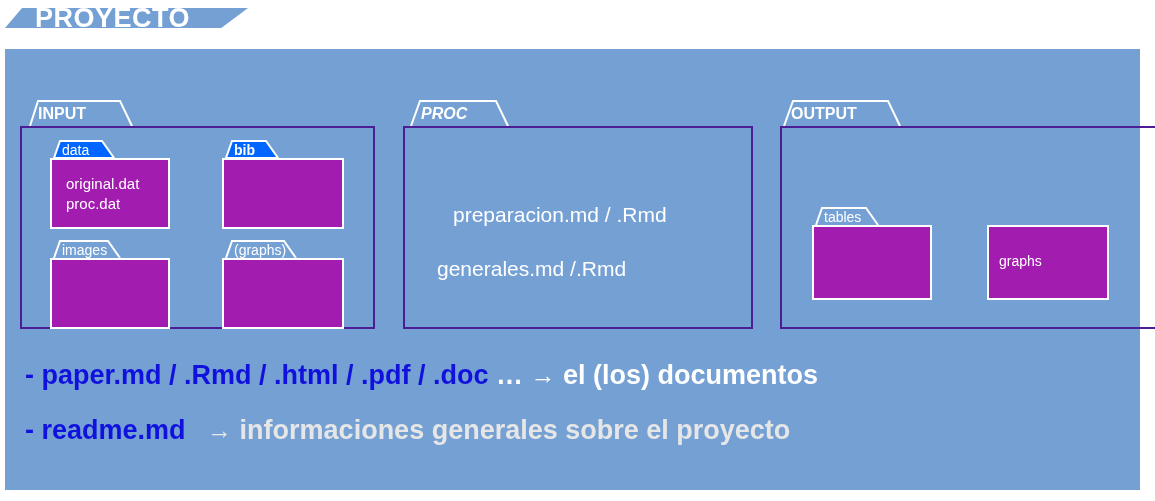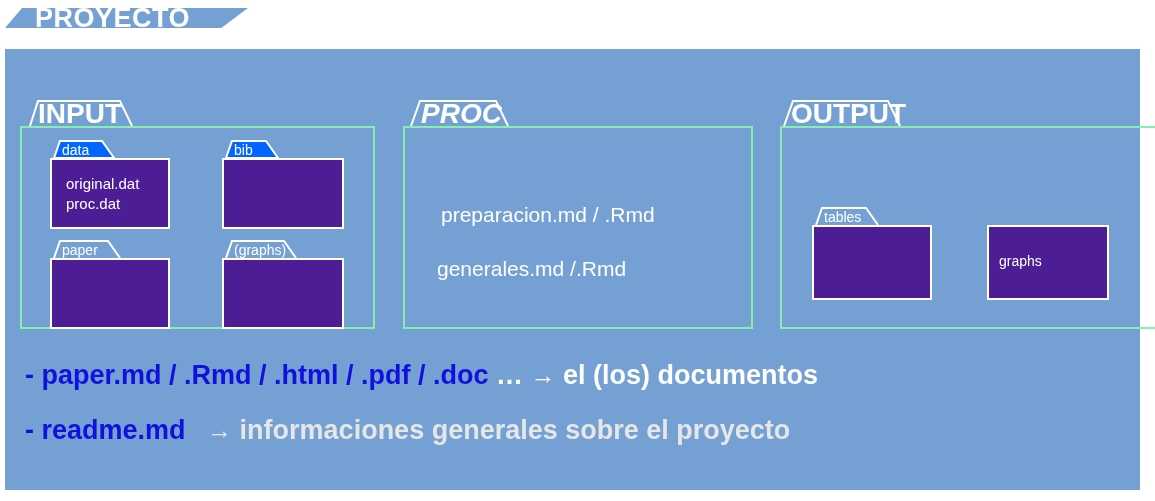--- a/index.html
+++ b/index.html
@@ -60,41 +60,41 @@
   .group-tab {
     position: absolute;
     top: 0;
     left: 0;
     height: 27px;
     box-sizing: border-box;
     display: flex;
     align-items: center;
     padding-left: 18px;
     color: #ffffff;
-    font-size: 28px;
+    font-size: 16px;
     font-weight: bold;
     line-height: 1;
     background: transparent;
   }
   .group-tab svg {
     position: absolute;
     left: 0;
     top: 0;
     overflow: visible;
   }
   .group-tab span {
     position: relative;
     z-index: 2;
   }
   .group-body {
     position: absolute;
     left: 0;
     top: 26px;
     box-sizing: border-box;
-    border: 2px solid #86efac;
+    border: 2px solid #4c1d95;
     background: transparent;
     padding-left: 12px;
   }
 
   
   .folder {
     position: absolute;
   }
   .folder-tab {
     position: absolute;
@@ -119,21 +119,21 @@
     position: relative;
     z-index: 2;
     white-space: nowrap;
   }
   .folder-body {
     position: absolute;
     left: 0;
     top: 18px;
     box-sizing: border-box;
     border: 2px solid #ffffff;
-    background: #4c1d95;
+    background: #a21caf;
   }
   .folder-files {
     position: absolute;
     left: 14px;
     top: 14px;
     color: #ffffff;
     font-size: 15px;
     line-height: 1.32;
     white-space: pre-line;
   }
@@ -189,37 +189,37 @@
             </svg>
             <span>data</span>
           </div>
           <div class="folder-body" style="width:120px; height:71px;">
             <div class="folder-files">original.dat
 proc.dat</div>
           </div>
         </div>
 
         <div class="folder" style="left:200px; top:12px;">
-          <div class="folder-tab" style="width:62px;">
+          <div class="folder-tab" style="width:62px;font-weight:bold;">
             <svg width="62" height="19" viewBox="0 0 62 19">
               <path d="M 4 18 L 10 1 L 44 1 L 56 18 Z" fill="#0066ff" stroke="#ffffff" stroke-width="2"></path>
             </svg>
             <span>bib</span>
           </div>
           <div class="folder-body" style="width:122px; height:71px;">
             <div class="folder-files"></div>
           </div>
         </div>
 
         <div class="folder" style="left:28px; top:112px;">
           <div class="folder-tab" style="width:76px;">
             <svg width="76" height="19" viewBox="0 0 76 19">
               <path d="M 4 18 L 10 1 L 58 1 L 70 18" fill="none" stroke="#ffffff" stroke-width="2"></path>
             </svg>
-            <span>paper</span>
+            <span>images</span>
           </div>
           <div class="folder-body" style="width:120px; height:71px;">
             <div class="folder-files"></div>
           </div>
         </div>
 
         <div class="folder" style="left:200px; top:112px;">
           <div class="folder-tab" style="width:84px;">
             <svg width="84" height="19" viewBox="0 0 84 19">
               <path d="M 4 18 L 10 1 L 62 1 L 74 18" fill="none" stroke="#ffffff" stroke-width="2"></path>
@@ -235,21 +235,21 @@
     </div>
 
     <div class="group" style="left:398px; top:51px; width:350px; height:230px;">
       <div class="group-tab" style="width:112px;font-style:italic;">
         <svg width="112" height="27" viewBox="0 0 112 27">
           <path d="M 8 26 L 17 1 L 93 1 L 105 26" fill="none" stroke="#ffffff" stroke-width="2"></path>
         </svg>
         <span>PROC</span>
       </div>
       <div class="group-body" style="width:350px; height:203px;">
-        <div class="proc-line" style="left:36px; top:76px;">preparacion.md / .Rmd</div>
+        <div class="proc-line" style="left:48px; top:76px;">preparacion.md / .Rmd</div>
         <div class="proc-line" style="left:32px; top:130px;">generales.md /.Rmd</div>
       </div>
     </div>
 
     <div class="group" style="left:775px; top:51px; width:350px; height:230px;">
       <div class="group-tab" style="width:130px; padding-left:11px;align-items:center;">
         <svg width="130" height="27" viewBox="0 0 130 27">
           <path d="M 4 26 L 13 1 L 108 1 L 120 26" fill="none" stroke="#ffffff" stroke-width="2"></path>
         </svg>
         <span>OUTPUT</span>

